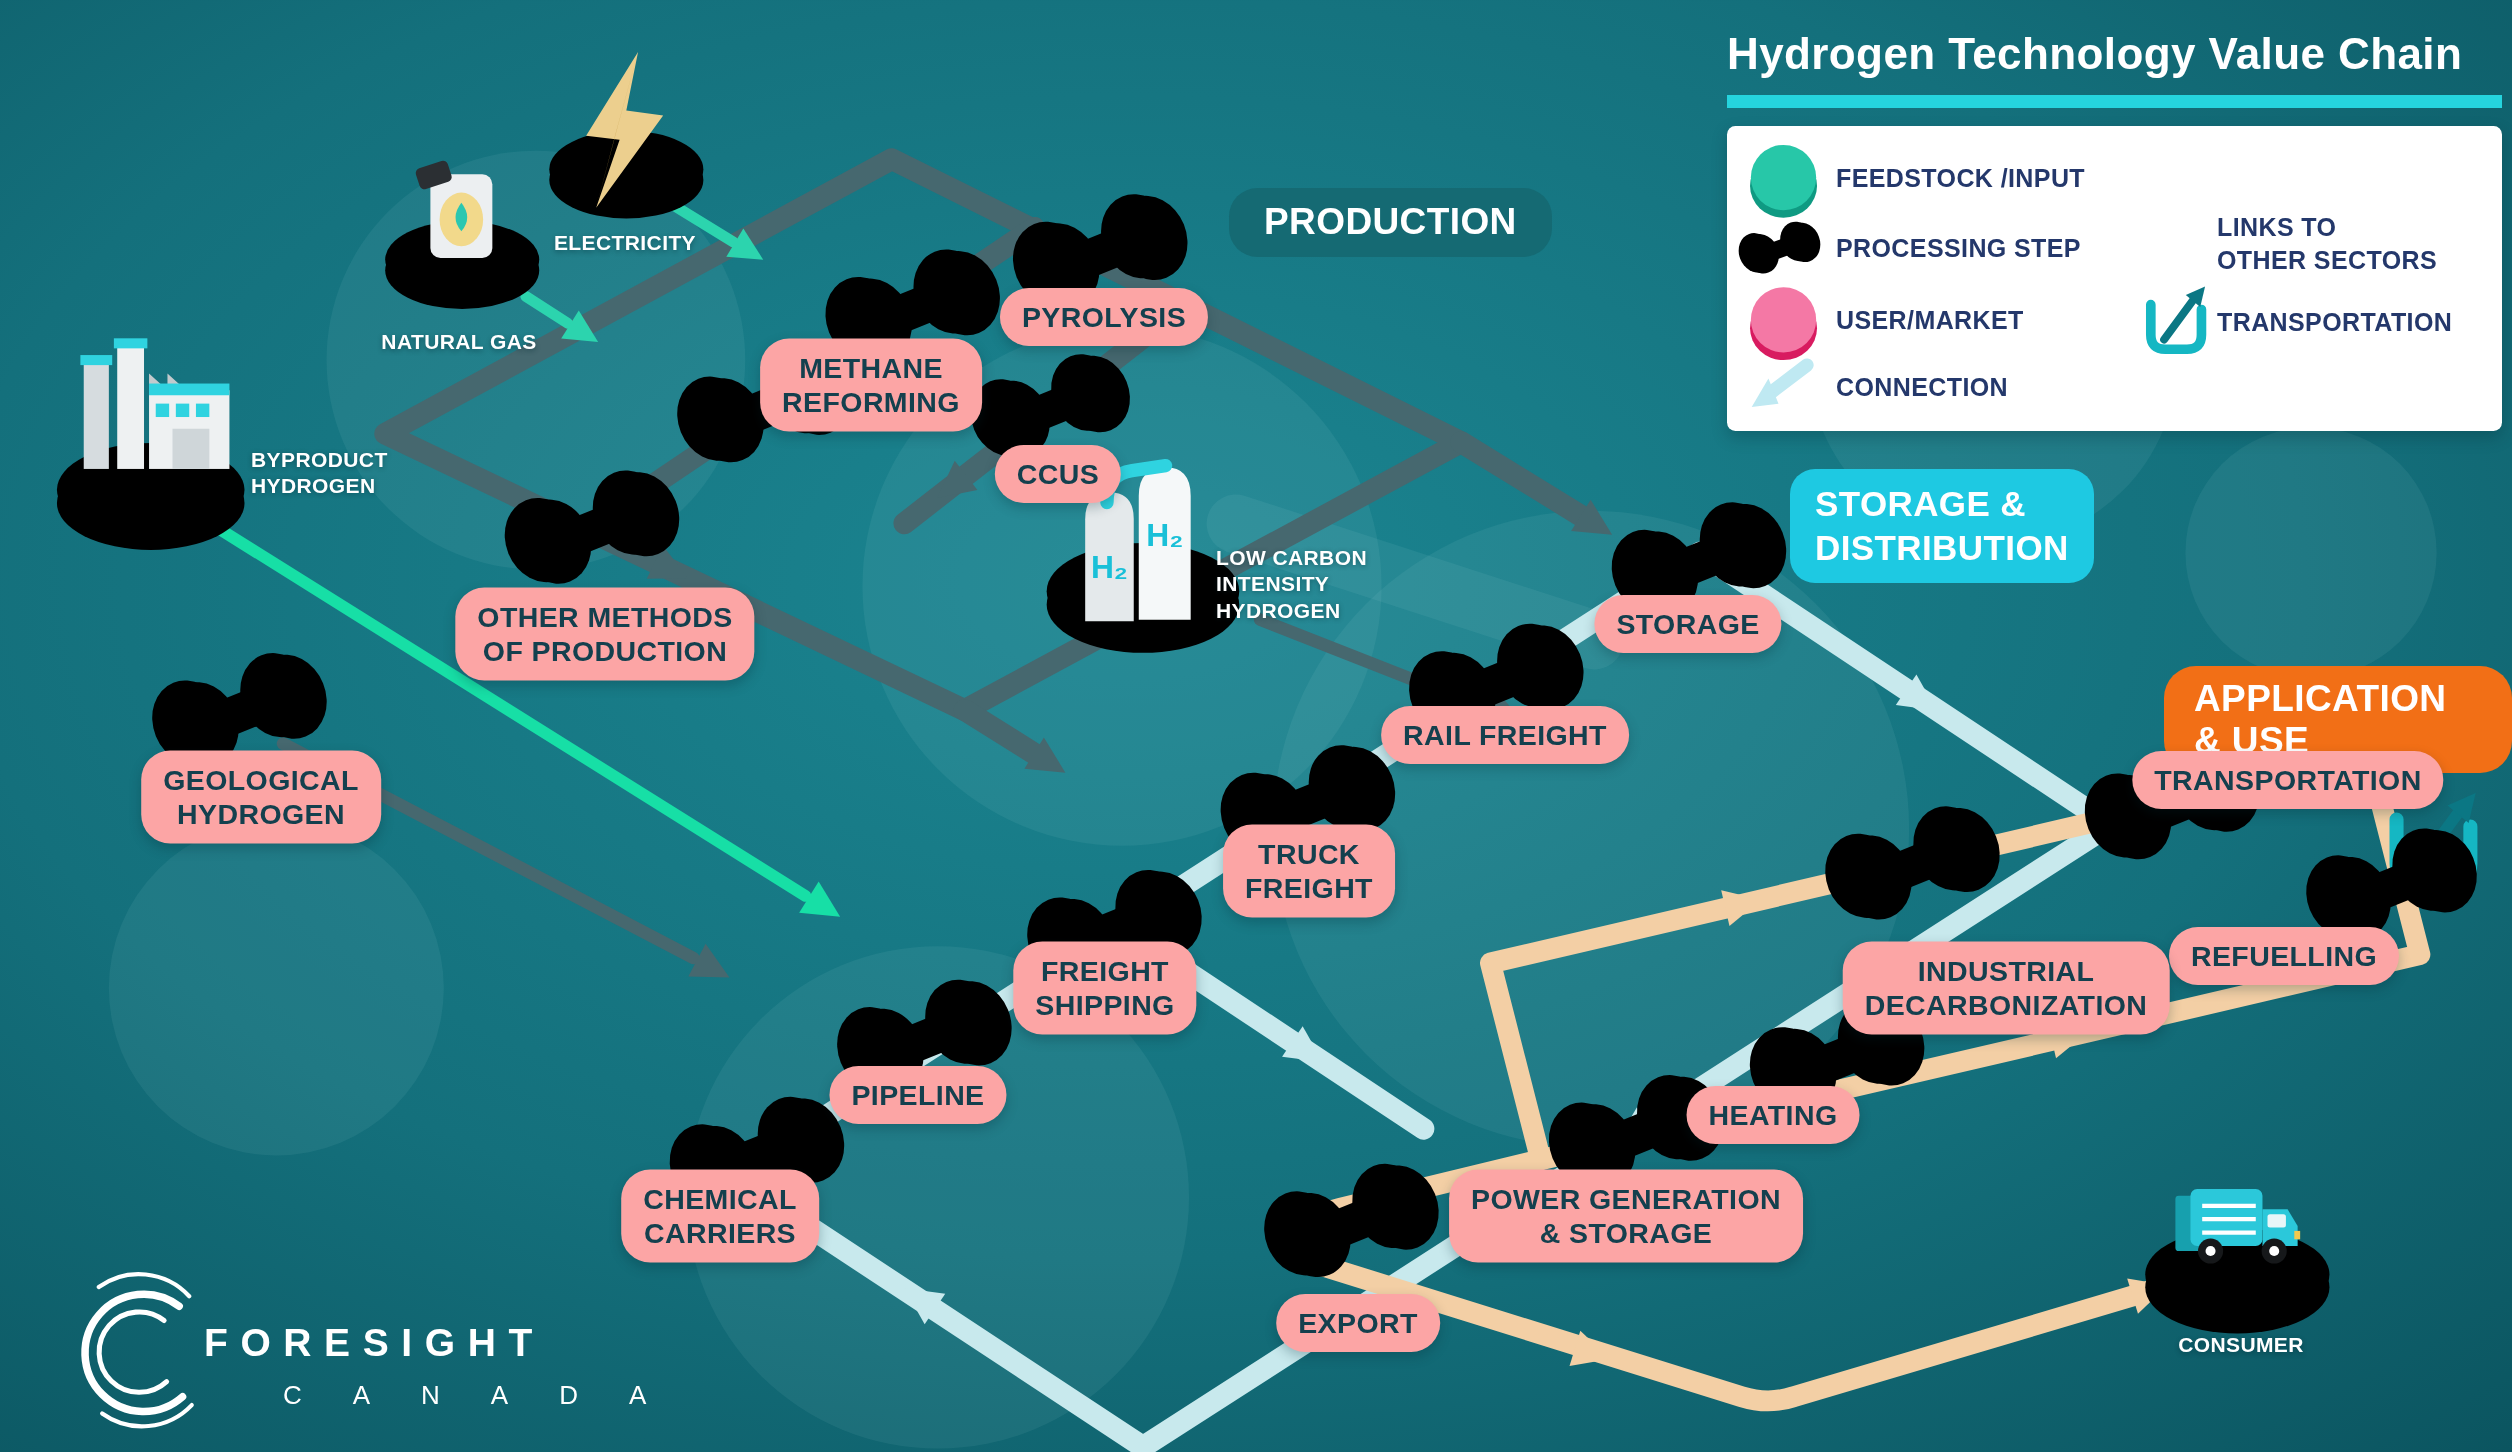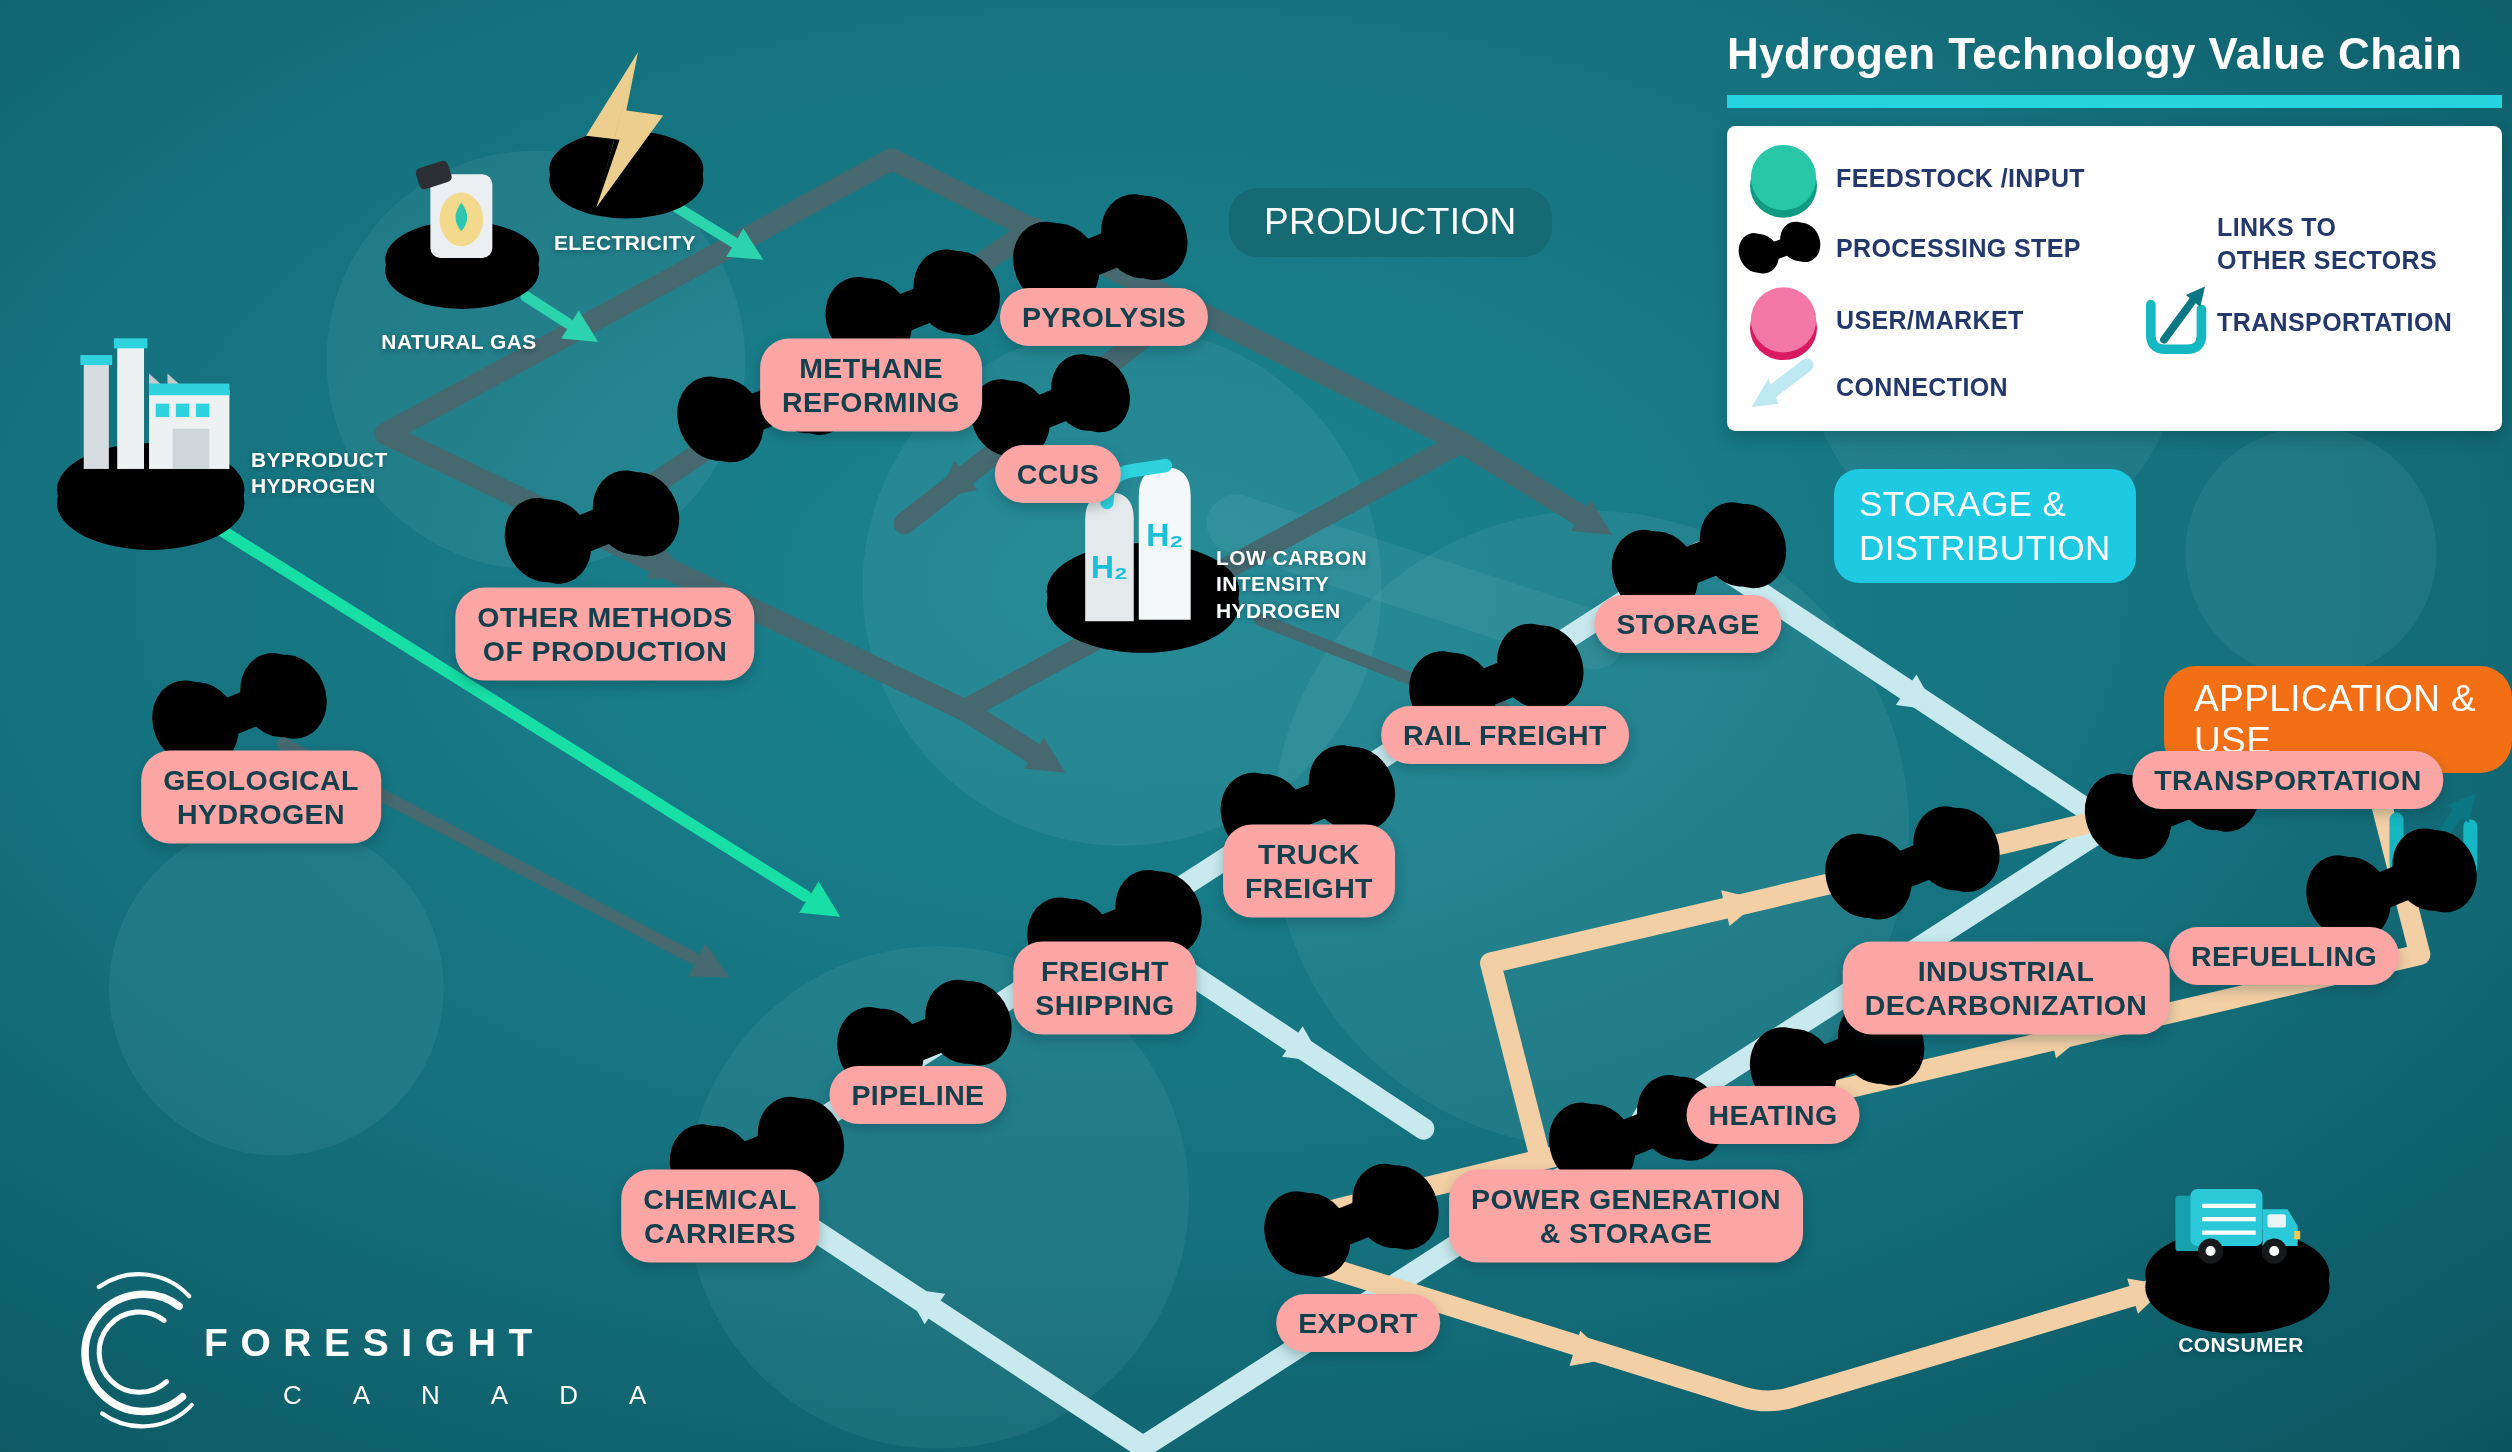--- a/index.html
+++ b/index.html
@@ -23,25 +23,25 @@
 
   
   .tag{position:absolute;transform:translate(-50%,-50%);background:#fca5a5;color:#14404e;
     font-weight:bold;font-size:28.5px;line-height:1.22;padding:11.7px 22px;border-radius:29px;
     white-space:pre-line;text-align:center;letter-spacing:0.4px;
     box-shadow:0 5px 11.7px rgba(0,40,48,.25);}
   .flabel{position:absolute;transform:translate(-50%,-50%);color:#ffffff;font-weight:bold;
     font-size:21px;line-height:1.25;white-space:pre-line;letter-spacing:0.4px;
     text-shadow:0 1.7px 5px rgba(0,40,48,.45);}
   .flabel.la{transform:translate(0,-50%);text-align:left;}
-  .badge{position:absolute;color:#fff;font-weight:normal;white-space:pre-line;letter-spacing:0.4px;}
+  .badge{position:absolute;color:#fff;font-weight:bold;white-space:pre-line;letter-spacing:0.4px;}
   .badge-prod{left:1229px;top:188px;background:#156a73;border-radius:28.5px;
     font-size:37px;padding:13.4px 35px;}
   .badge-stor{left:1790px;top:469px;background:#1ec9e2;border-radius:25px;
-    font-size:35px;line-height:1.25;padding:13.4px 25px;text-align:left;margin-left:44px;}
+    font-size:35px;line-height:1.25;padding:13.4px 25px;text-align:left;}
   .badge-app{left:2164px;top:666px;background:#f26f16;border-radius:32px;
     font-size:37px;padding:11.7px 30px;}
 
   
   .title{position:absolute;left:1727px;top:28.5px;width:775px;color:#ffffff;
     font-weight:bold;font-size:44px;letter-spacing:0.4px;}
   .title-bar{position:absolute;left:1727px;top:95px;width:775px;height:13.4px;background:#25d4de;}
   .legend-card{position:absolute;left:1727px;top:126px;width:775px;height:305px;
     background:#ffffff;border-radius:8.4px;box-shadow:0 6.7px 15px rgba(0,40,48,.25);}
   .lg-text{position:absolute;color:#24386b;font-weight:bold;font-size:25px;letter-spacing:0.4px;

